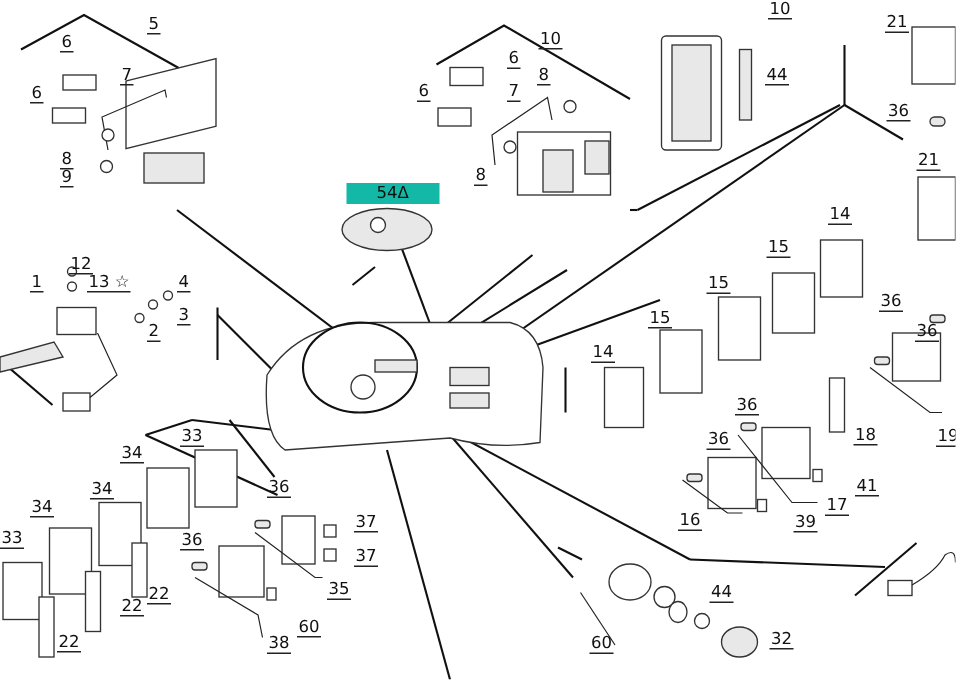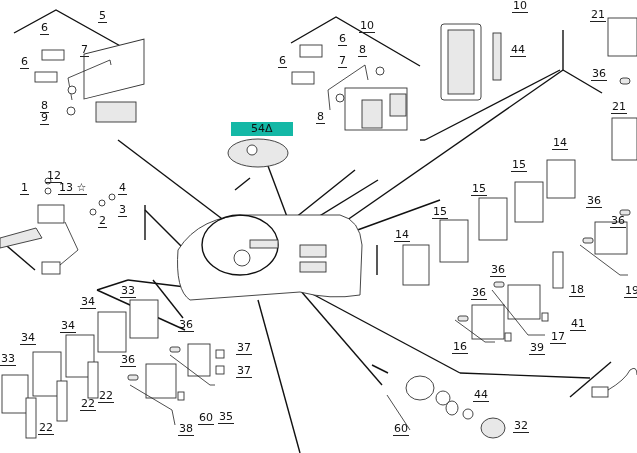--- a/index.html
+++ b/index.html
@@ -192,20 +192,20 @@
 <span class="lbl" style="left:60px;top:320px">34</span>
 <span class="lbl" style="left:20px;top:332px">34</span>
 <span class="lbl" style="left:0px;top:353px">33</span>
 <span class="lbl" style="left:98px;top:390px">22</span>
 <span class="lbl" style="left:80px;top:398px">22</span>
 <span class="lbl" style="left:38px;top:422px">22</span>
 <span class="lbl" style="left:178px;top:319px">36</span>
 <span class="lbl" style="left:120px;top:354px">36</span>
 <span class="lbl" style="left:236px;top:342px">37</span>
 <span class="lbl" style="left:236px;top:365px">37</span>
-<span class="lbl" style="left:218px;top:411px">35</span>
+<span class="lbl" style="left:218px;top:387px">35</span>
 <span class="lbl" style="left:198px;top:412px">60</span>
 <span class="lbl" style="left:178px;top:423px">38</span>
 
 <span class="lbl" style="left:393px;top:423px">60</span>
 <span class="lbl" style="left:473px;top:389px">44</span>
 <span class="lbl" style="left:513px;top:420px">32</span>
 </div>
 
 </body></html>

